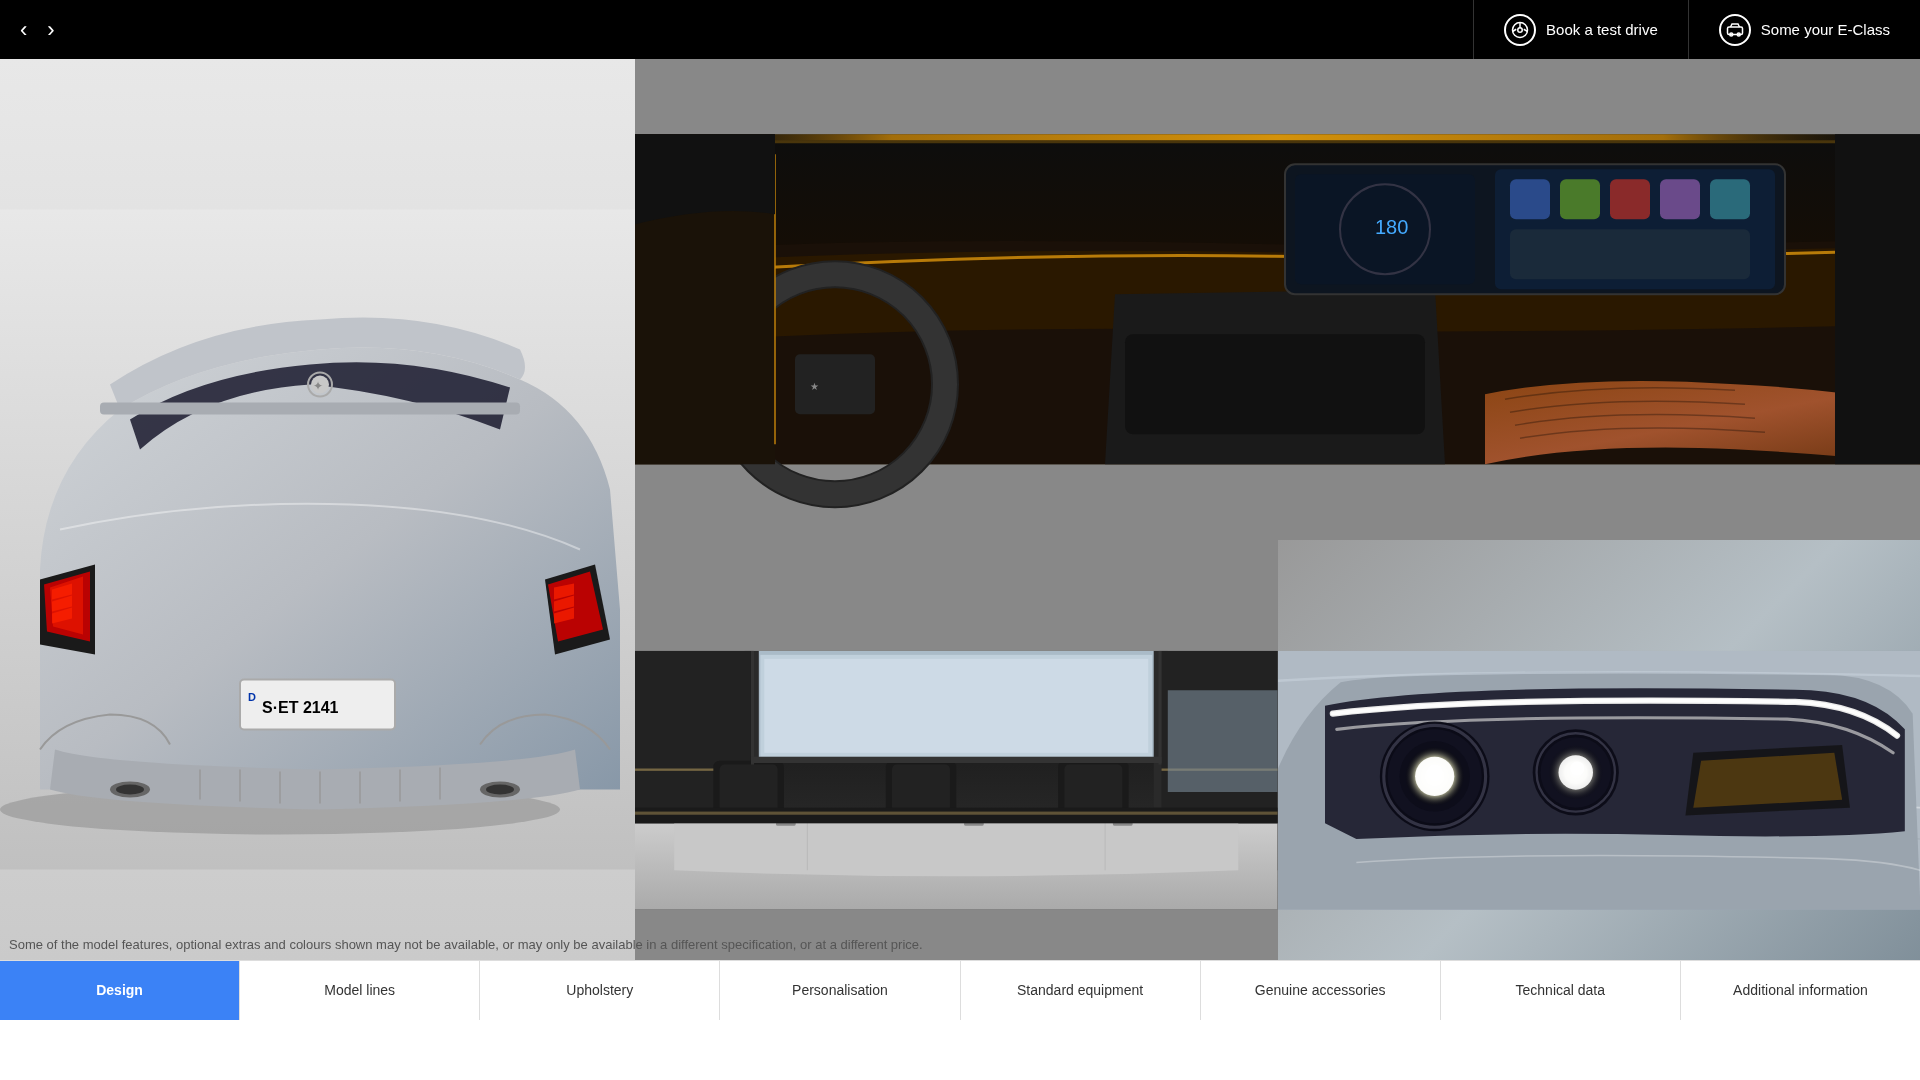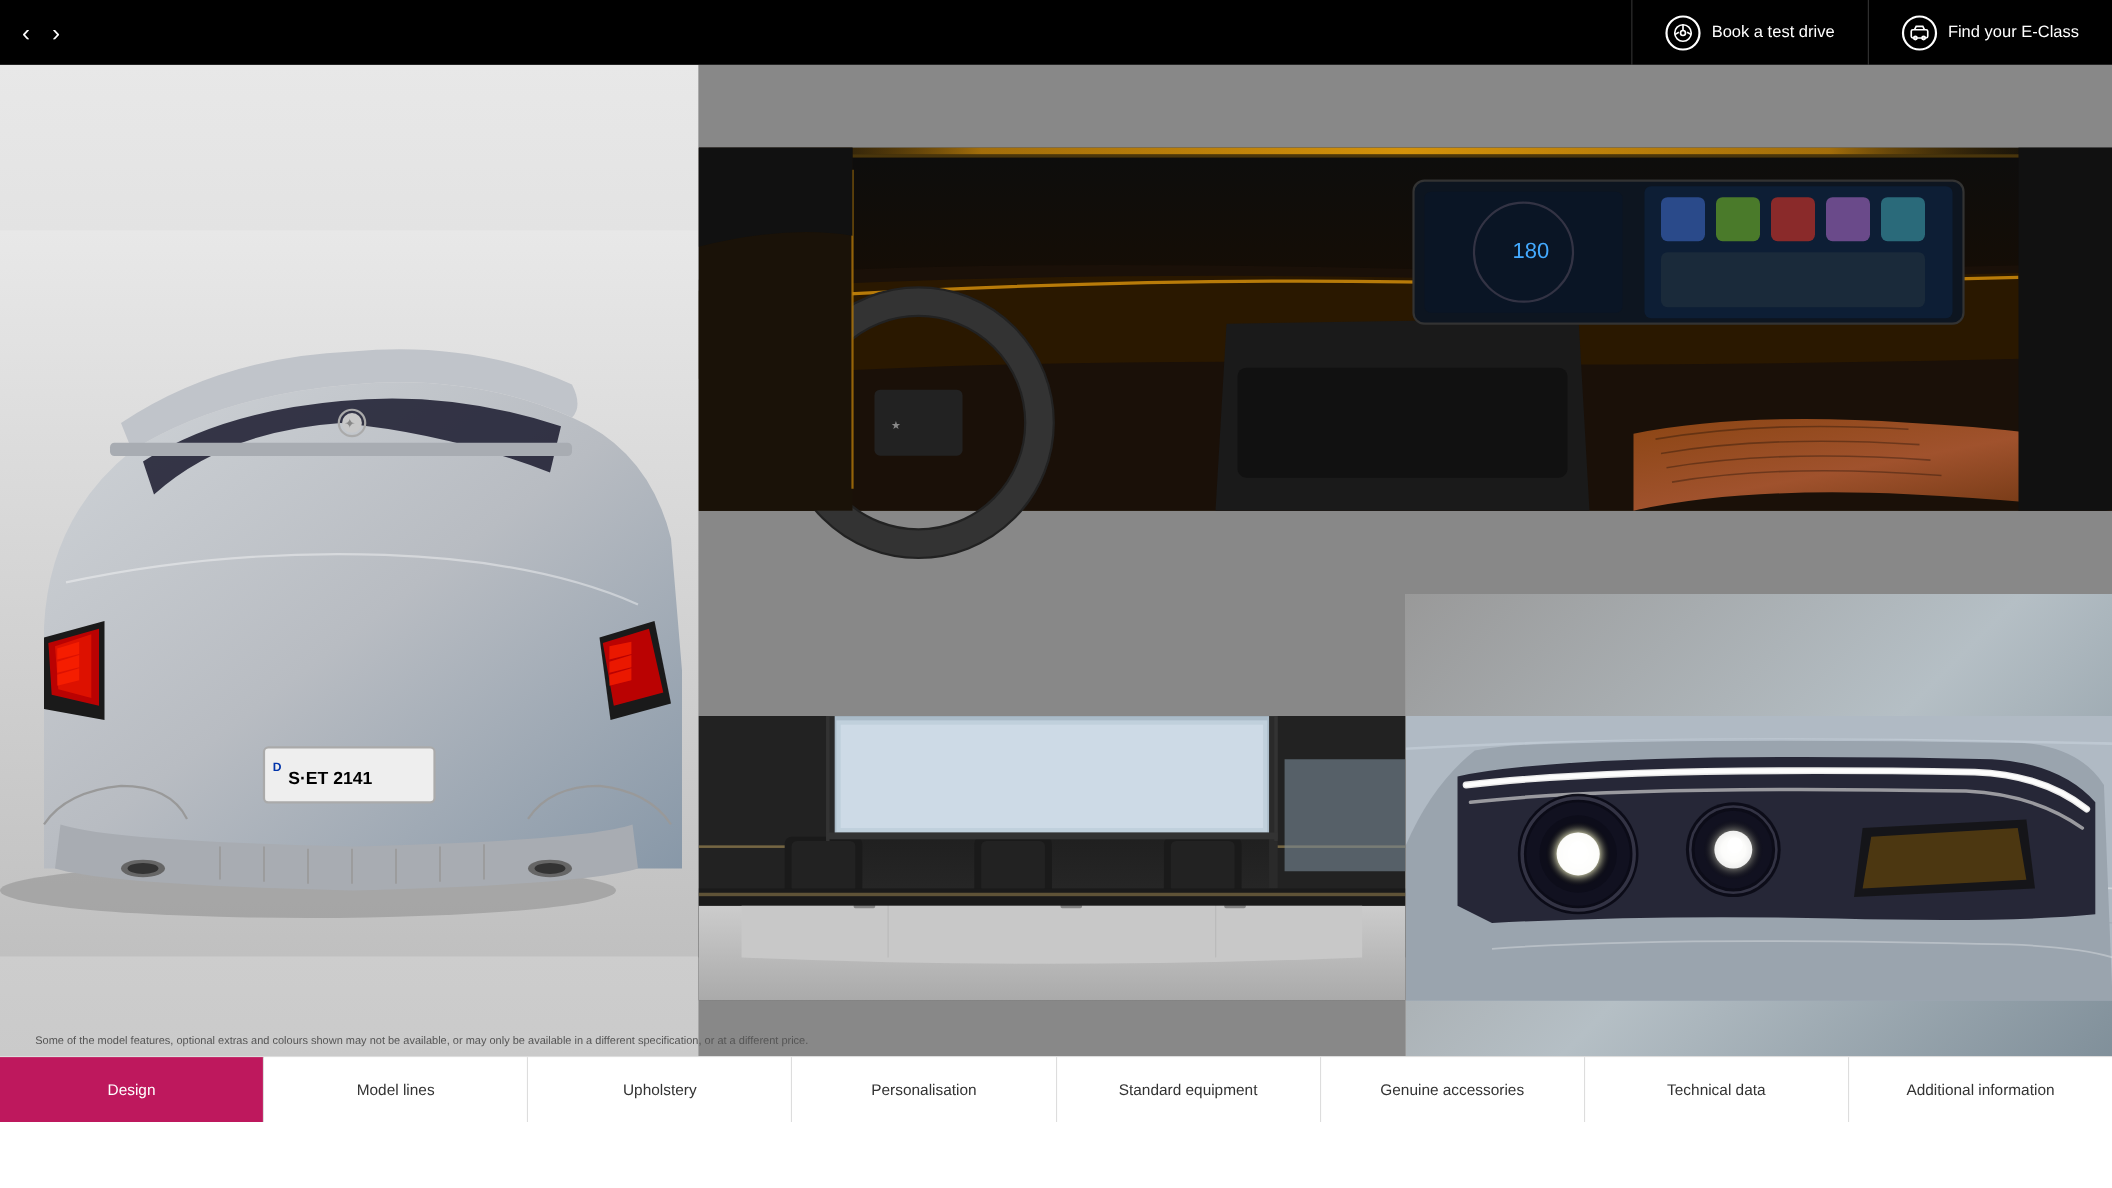--- a/index.html
+++ b/index.html
@@ -93,22 +93,22 @@
       grid-row: 2;
       grid-column: 2;
       display: grid;
       grid-template-columns: 1fr 1fr;
     }
 
     
     .disclaimer {
       position: absolute;
       bottom: 68px;
-      left: 32px;
-      font-size: 10px;
+      left: 9px;
+      font-size: 13px;
       color: #555;
       z-index: 10;
     }
 
     
     .bottom-nav {
       height: 60px;
       background: #fff;
       border-top: 1px solid #ddd;
       display: flex;
@@ -125,23 +125,23 @@
       text-align: center;
       font-size: 14px;
       color: #333;
       cursor: pointer;
       border-right: 1px solid #ddd;
       padding: 0 10px;
       line-height: 1.2;
     }
     .nav-item:last-child { border-right: none; }
     .nav-item.active {
-      background: #be185d;
+      background: #3b82f6;
       color: #fff;
-      font-weight: normal;
+      font-weight: bold;
     }
 
     
     .sim-car-rear {
       background: 
         linear-gradient(180deg, #e8e8e8 0%, #c8c8c8 100%);
     }
     .sim-headlight {
       background:
         linear-gradient(135deg, #999 0%, #b5bfc5 50%, #7a8a95 100%);
@@ -178,21 +178,21 @@
     </a>
     <a class="header-action">
       <div class="icon-circle">
         <svg width="18" height="18" viewBox="0 0 24 24" fill="none" stroke="white" stroke-width="2">
           <rect x="2" y="8" width="20" height="10" rx="2"></rect>
           <path d="M6 8l2-4h8l2 4"></path>
           <circle cx="7" cy="18" r="2"></circle>
           <circle cx="17" cy="18" r="2"></circle>
         </svg>
       </div>
-      <span class="action-text">Find your E-Class</span>
+      <span class="action-text">Some your E-Class</span>
     </a>
   </div>
 </div>
 
 <div style="position: relative; height: 961px;">
   <div class="main-content">
 
     <div class="image-cell left-full">
       <div class="photo-area sim-car-rear">
         <svg width="100%" height="100%" viewBox="0 0 635 660" xmlns="http://www.w3.org/2000/svg">

